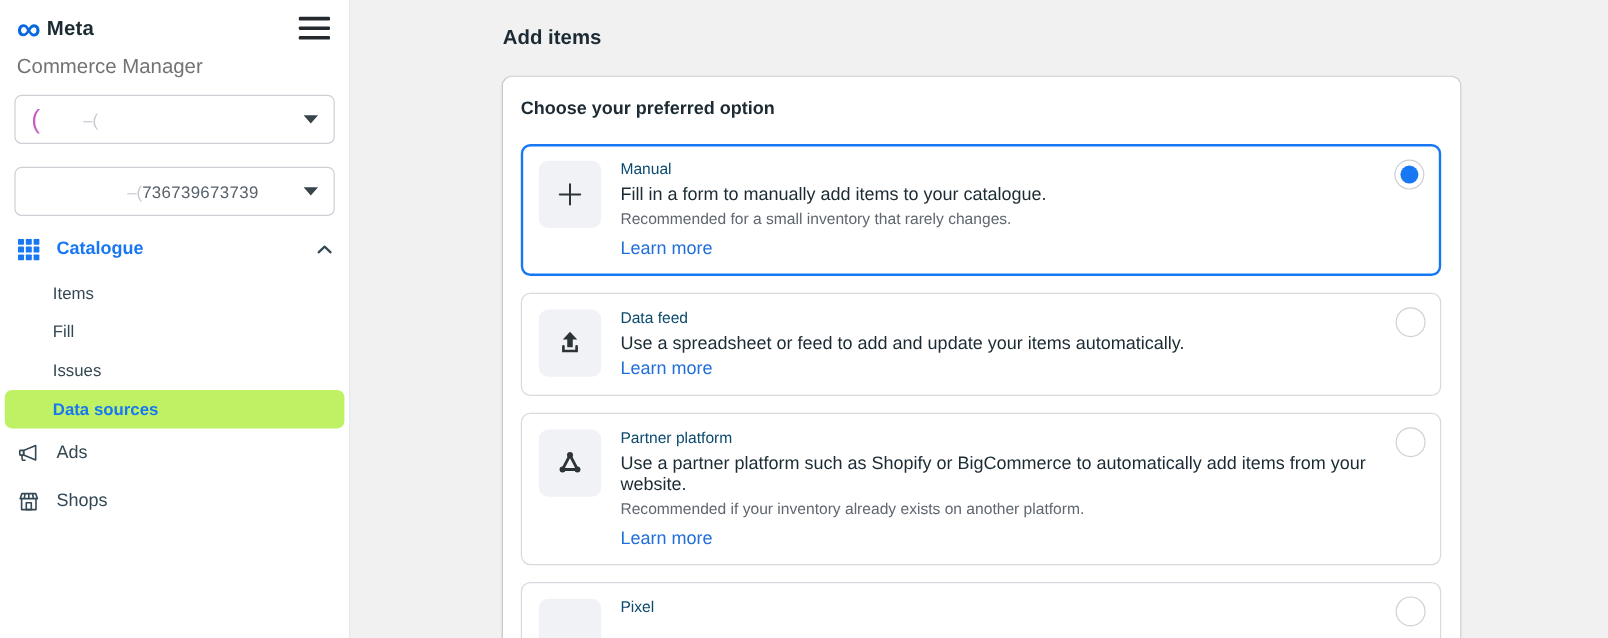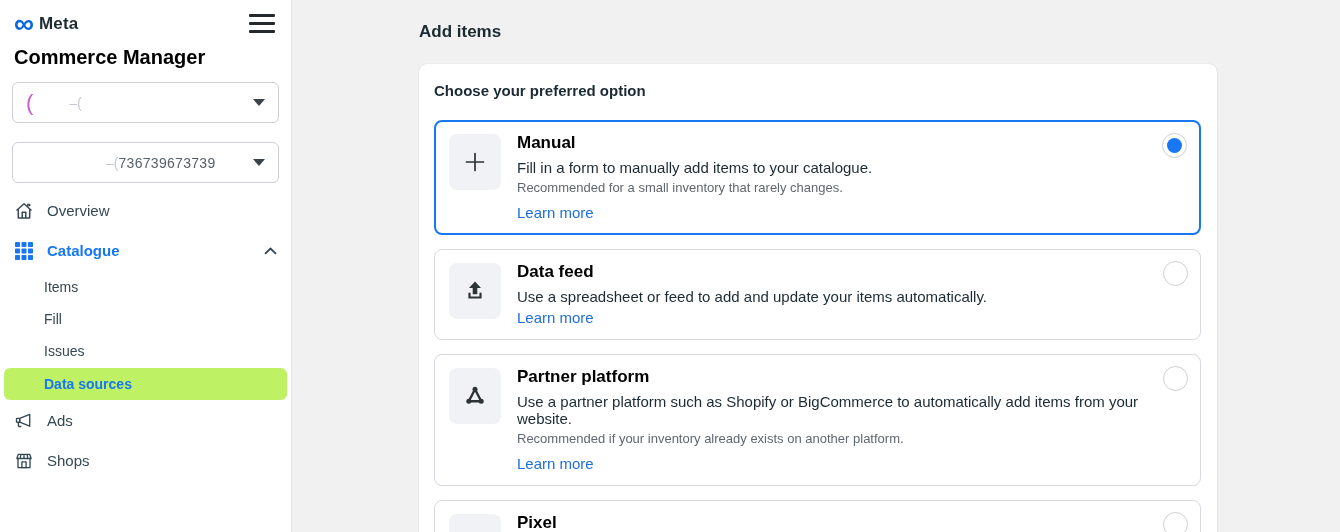--- a/index.html
+++ b/index.html
@@ -15,21 +15,21 @@
   .sidebar {
     width:292px; flex-shrink:0; background:#fff;
     border-right:1px solid #e2e4e8; height:532px;
   }
   .side-top { display:flex; justify-content:space-between; align-items:center; padding:12px 14px 0 14px; }
   .logo { display:flex; align-items:center; gap:5px; }
   .logo-inf { color:#0668E1; font-size:28px; font-weight:700; line-height:18px; }
   .logo-text { font-size:17px; font-weight:600; color:#1c2b33; letter-spacing:.2px; }
   .burger { display:flex; flex-direction:column; gap:5px; cursor:pointer; padding:2px; }
   .burger span { display:block; width:26px; height:3px; background:#24292e; border-radius:1px; }
-  .cm-title { font-size:20px; font-weight:700; color:#000000; margin:11px 14px 0; }
+  .cm-title { font-size:17px; font-weight:400; color:#737373; margin:11px 14px 0; }
 
   .selector {
     margin:13px 12px 0; height:41px; border:1px solid #ccd0d5; border-radius:6px;
     display:flex; align-items:center; padding:0 13px; cursor:pointer; background:#fff;
   }
   .selector.second { margin-top:19px; }
   .sel-pink { color:#c75fc3; font-size:22px; font-weight:300; line-height:20px; }
   .sel-faint { color:#c6cad0; font-size:14px; margin-left:36px; }
   .selector.second .sel-faint { margin-left:80px; }
   .sel-num { color:#56616b; font-size:14px; letter-spacing:.3px; }
@@ -60,21 +60,21 @@
     position:relative; display:flex; gap:16px; align-items:flex-start;
     border:1px solid #d8dadf; border-radius:8px; padding:12px 14px; margin-bottom:14px;
     background:#fff; cursor:pointer;
   }
   .opt.selected { border:2px solid #1877F2; padding:11px 13px; }
   .opt-icon {
     width:52px; height:56px; background:#f1f2f5; border-radius:8px; flex-shrink:0;
     display:flex; align-items:center; justify-content:center; color:#2d3436;
     margin-top:1px;
   }
-  .opt-title { font-size:17px; font-weight:700; color:#000000; margin-bottom:6px; }
+  .opt-title { font-size:13px; font-weight:400; color:#0c4a6e; margin-bottom:6px; }
   .opt-desc { font-size:15px; color:#1c2b33; margin-bottom:4px; }
   .opt-note { font-size:13px; color:#606770; margin-bottom:9px; }
   .opt-link { font-size:15px; color:#216FDB; text-decoration:none; display:inline-block; cursor:pointer; }
   .radio {
     position:absolute; top:11px; right:12px; width:25px; height:25px;
     border:1px solid #ced0d4; border-radius:50%; background:#fff;
     display:flex; align-items:center; justify-content:center;
   }
   .radio.checked::after { content:""; width:15px; height:15px; border-radius:50%; background:#1877F2; }
 </style>
@@ -106,31 +106,20 @@
     </div>
 
     <div class="selector second">
       <span class="sel-faint">–(</span>
       <span class="sel-num">736739673739</span>
       <span class="caret"></span>
     </div>
 
     <div class="nav">
 
-      <div class="nav-item">
-        <span class="icon-20">
-          <svg width="20" height="20" viewBox="0 0 20 20" fill="none" stroke="#344854" stroke-width="1.5" stroke-linejoin="round">
-            <path d="M2.5 9.5 L10 2.8 L17.5 9.5"></path>
-            <path d="M4.3 8.2 V17 H15.7 V8.2"></path>
-            <path d="M8.2 17 V11.2 H11.8 V17"></path>
-            <path d="M13.8 5.6 V3.4 H15.6 V5.2"></path>
-          </svg>
-        </span>
-        <span class="nav-label">Overview</span>
-      </div>
 
       <div class="nav-item active-section">
         <span class="icon-20">
           <svg width="18" height="18" viewBox="0 0 18 18" fill="#1877F2">
             <rect x="0" y="0" width="5" height="5" rx="0.8"></rect>
               <rect x="6.5" y="0" width="5" height="5" rx="0.8"></rect>
               <rect x="13" y="0" width="5" height="5" rx="0.8"></rect>
             <rect x="0" y="6.5" width="5" height="5" rx="0.8"></rect>
               <rect x="6.5" y="6.5" width="5" height="5" rx="0.8"></rect>
               <rect x="13" y="6.5" width="5" height="5" rx="0.8"></rect>

